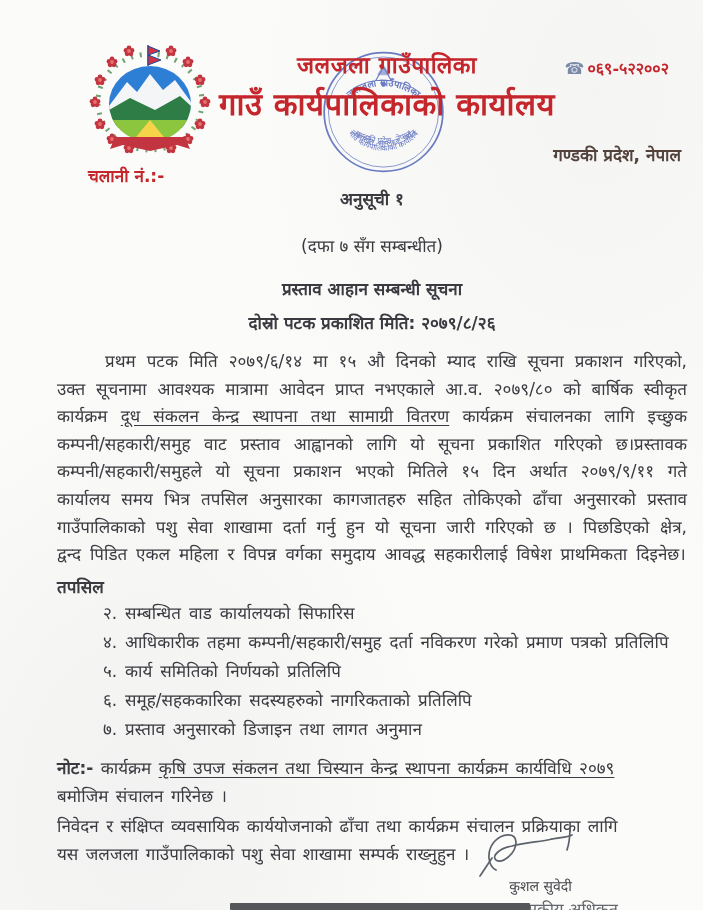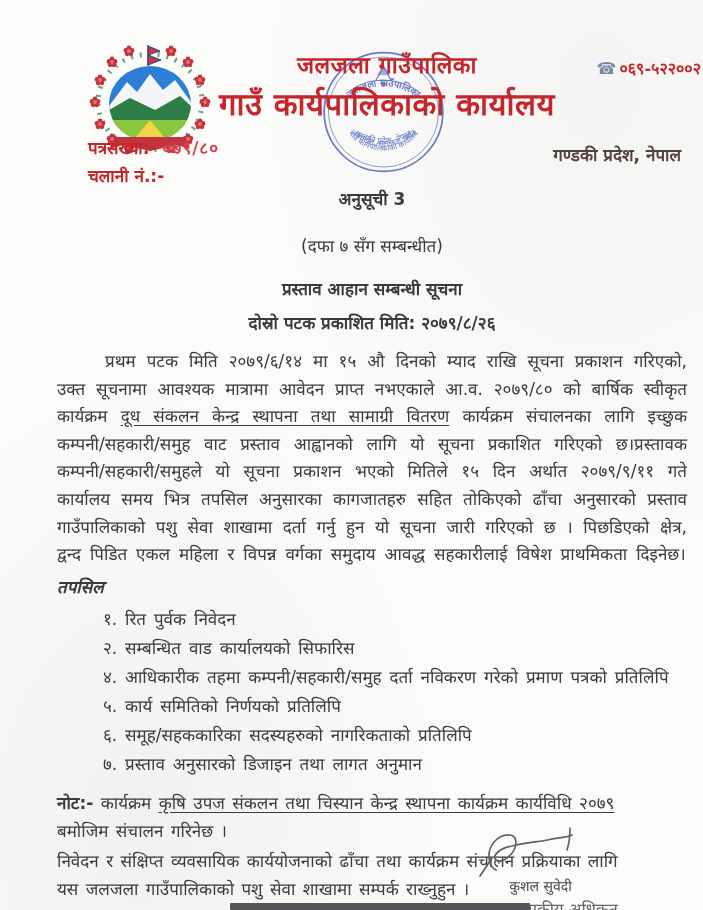--- a/index.html
+++ b/index.html
@@ -13,41 +13,41 @@
       #fbfbf9;
     overflow:hidden;
     font-family:"DejaVu Sans","Liberation Sans",sans-serif;
     color:#3a3a40;
   }
   
   .hdr-center{position:absolute;left:71px;width:632px;text-align:center;}
   .muni-name{top:48px;font-size:23px;font-weight:700;color:#c5262c;letter-spacing:.5px;}
   .office-name{top:82px;font-size:31px;font-weight:700;color:#c5262c;letter-spacing:.5px;}
   .addr-line{top:131px;font-size:22px;font-weight:700;color:#c5262c;}
-  .phone{position:absolute;top:57px;right:2px;font-size:16px;color:#c5262c;font-weight:600;}
+  .phone{position:absolute;top:57px;right:34px;font-size:16px;color:#c5262c;font-weight:600;}
   .phone .ph-icon{color:#7a8aa8;margin-right:3px;font-weight:400;}
   .province{position:absolute;top:143px;right:22px;font-size:17px;font-weight:700;color:#54433d;}
   .letter-no{position:absolute;left:88px;top:136px;font-size:17px;font-weight:600;color:#c5262c;}
   .letter-no .val{color:#d44450;margin-left:6px;letter-spacing:1px;}
   .dispatch{position:absolute;left:88px;top:164px;font-size:17px;font-weight:600;color:#c5262c;}
   .logo{position:absolute;left:85px;top:44px;}
   .stamp{position:absolute;left:302px;top:46px;opacity:.82;mix-blend-mode:multiply;}
   
   .doc{position:absolute;left:57px;top:186px;width:630px;font-size:17px;line-height:27px;}
   .c{text-align:center;}
   .h-schedule{margin:0 0 20px;font-weight:600;}
   .h-section{margin:0 0 8px;font-weight:500;}
   .h-title{margin:16px 0 7px;font-weight:700;}
   .h-pub{margin:0 0 11px;font-weight:700;text-align:center;}
   .para{
     margin:0;text-align:justify;text-indent:48px;
     line-height:27.6px;word-spacing:3.5px;
   }
   .u{text-decoration:underline;text-underline-offset:3px;}
-  .tapasil{margin:5px 0 7px;font-weight:600;font-style:italic;}
+  .tapasil{margin:5px 0 1px;font-weight:600;}
   .nlist{margin:0;padding:0 0 0 46px;list-style:none;}
   .nlist li{line-height:23px;margin-bottom:6px;word-spacing:2.5px;}
   .nlist .num{display:inline-block;min-width:22px;}
   .note{margin:13px 0 0;max-width:608px;line-height:28px;word-spacing:2px;}
   .note-label{font-weight:700;text-underline-offset:3px;}
   .contact{margin:2px 0 0;max-width:565px;line-height:28px;word-spacing:2px;}
   
   .signature{position:absolute;left:428px;top:826px;width:225px;text-align:center;}
   .sig-name{font-size:14px;margin-top:-6px;color:#45464c;}
   .sig-title{font-size:16.5px;color:#64666d;margin-top:2px;}
@@ -132,37 +132,33 @@
       <textPath href="#arc4" startOffset="50%" text-anchor="middle">गण्डकी प्रदेश, नेपाल</textPath>
     </text>
   </svg>
 
   <div class="hdr-center muni-name" style="position:absolute;">जलजला गाउँपालिका</div>
   <div class="phone">
     <span class="ph-icon">☎</span><span>०६९-५२२००२</span>
   </div>
   <div class="hdr-center office-name" style="position:absolute;">गाउँ कार्यपालिकाको कार्यालय</div>
   <div class="province">गण्डकी प्रदेश, नेपाल</div>
-  <div class="letter-no">
-    <span>पत्रसंख्या:-</span><span class="val">०७९/८०</span>
-  </div>
   <div class="dispatch">चलानी नं.:-</div>
 
   <div class="doc">
-    <p class="c h-schedule">अनुसूची 3</p>
+    <p class="c h-schedule">अनुसूची १</p>
     <p class="c h-section">(दफा ७ सँग सम्बन्धीत)</p>
     <p class="c h-title">प्रस्ताव आहान सम्बन्धी सूचना</p>
     <p class="c h-pub">दोस्रो पटक प्रकाशित मिति: २०७९/८/२६</p>
 
     <p class="para"><span>प्रथम पटक मिति २०७९/६/१४ मा १५ औ दिनको म्याद राखि सूचना प्रकाशन गरिएको, उक्त सूचनामा आवश्यक मात्रामा आवेदन प्राप्त नभएकाले आ.व. २०७९/८० को बार्षिक स्वीकृत कार्यक्रम </span><span class="u">दूध संकलन केन्द्र स्थापना तथा सामाग्री वितरण</span><span> कार्यक्रम संचालनका लागि इच्छुक कम्पनी/सहकारी/समुह वाट प्रस्ताव आह्वानको लागि यो सूचना प्रकाशित गरिएको छ।प्रस्तावक कम्पनी/सहकारी/समुहले यो सूचना प्रकाशन भएको मितिले १५ दिन अर्थात २०७९/९/११ गते कार्यालय समय भित्र तपसिल अनुसारका कागजातहरु सहित तोकिएको ढाँचा अनुसारको प्रस्ताव गाउँपालिकाको पशु सेवा शाखामा दर्ता गर्नु हुन यो सूचना जारी गरिएको छ । पिछडिएको क्षेत्र, द्वन्द पिडित एकल महिला र विपन्न वर्गका समुदाय आवद्ध सहकारीलाई विषेश प्राथमिकता दिइनेछ।</span></p>
 
     <p class="tapasil">तपसिल</p>
 
     <ol class="nlist">
-      <li><span class="num">१.</span><span>रित पुर्वक निवेदन</span></li>
       <li><span class="num">२.</span><span>सम्बन्धित वाड कार्यालयको सिफारिस</span></li>
       <li><span class="num">४.</span><span>आधिकारीक तहमा कम्पनी/सहकारी/समुह दर्ता नविकरण गरेको प्रमाण पत्रको प्रतिलिपि</span></li>
       <li><span class="num">५.</span><span>कार्य समितिको निर्णयको प्रतिलिपि</span></li>
       <li><span class="num">६.</span><span>समूह/सहककारिका सदस्यहरुको नागरिकताको प्रतिलिपि</span></li>
       <li><span class="num">७.</span><span>प्रस्ताव अनुसारको डिजाइन तथा लागत अनुमान</span></li>
     </ol>
 
     <p class="note"><span class="note-label">नोट:-</span><span> कार्यक्रम </span><span class="u">कृषि उपज संकलन तथा चिस्यान केन्द्र स्थापना कार्यक्रम कार्यविधि २०७९</span><span> बमोजिम संचालन गरिनेछ ।</span></p>
 
     <p class="contact">निवेदन र संक्षिप्त व्यवसायिक कार्ययोजनाको ढाँचा तथा कार्यक्रम संचालन प्रक्रियाका लागि यस जलजला गाउँपालिकाको पशु सेवा शाखामा सम्पर्क राख्नुहुन ।</p>

